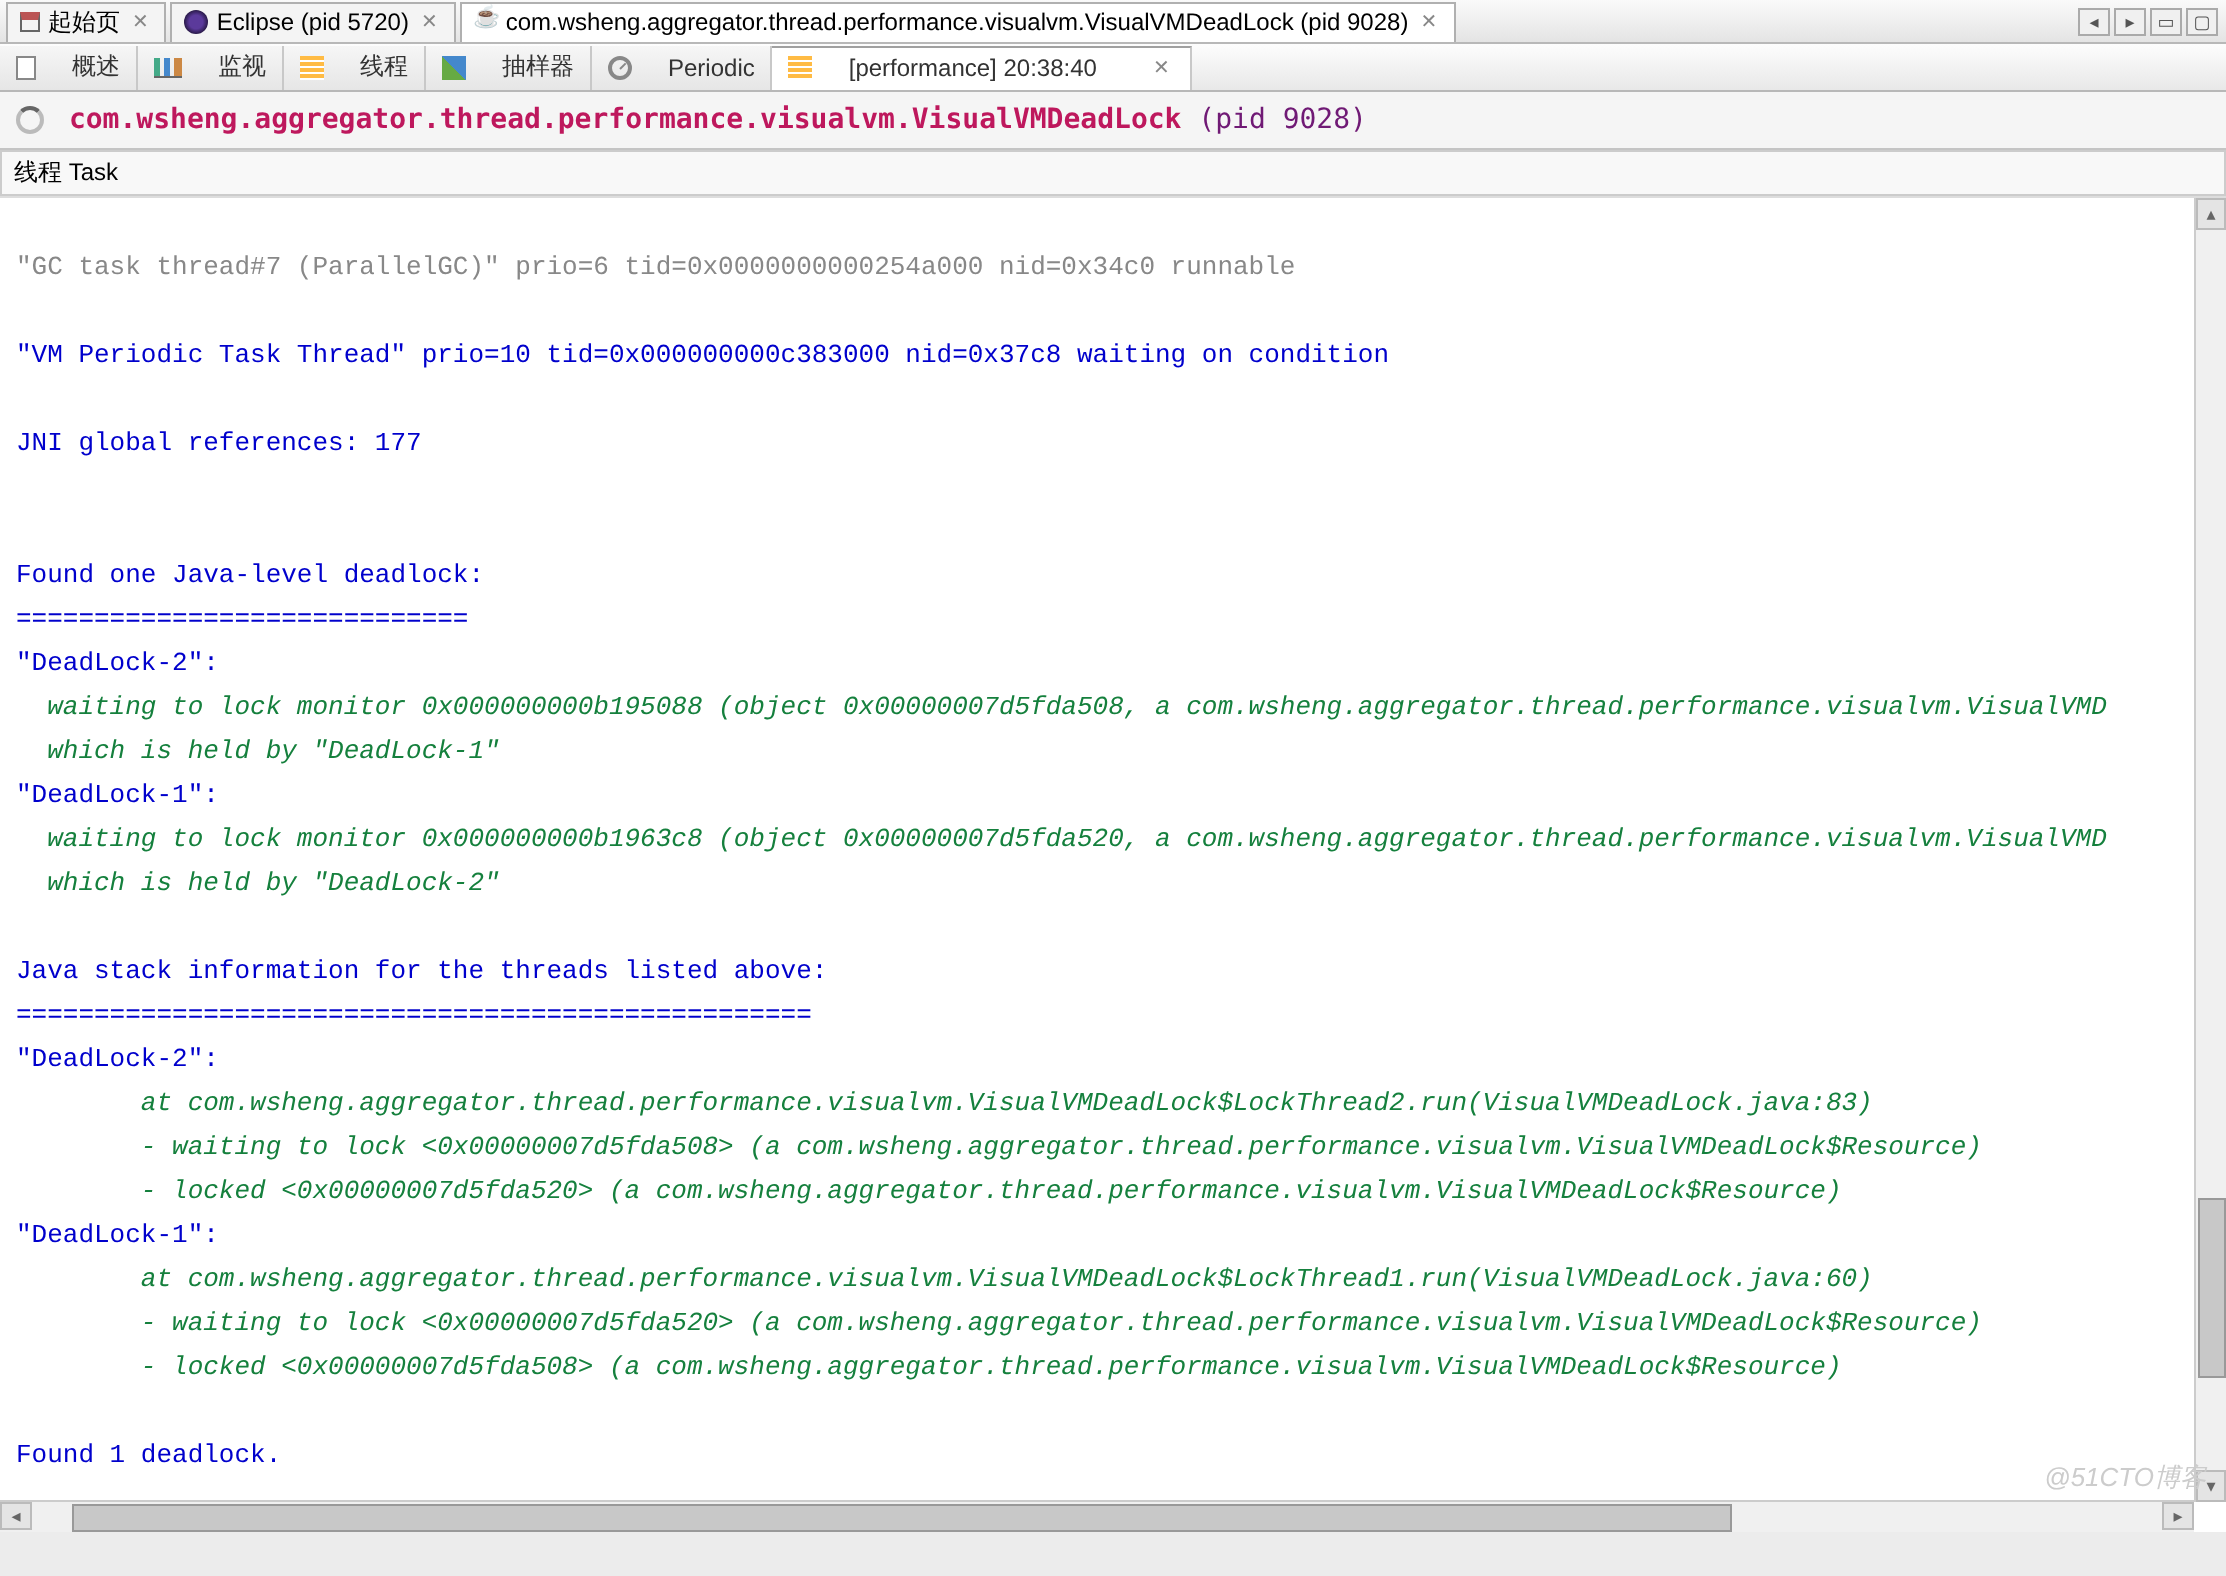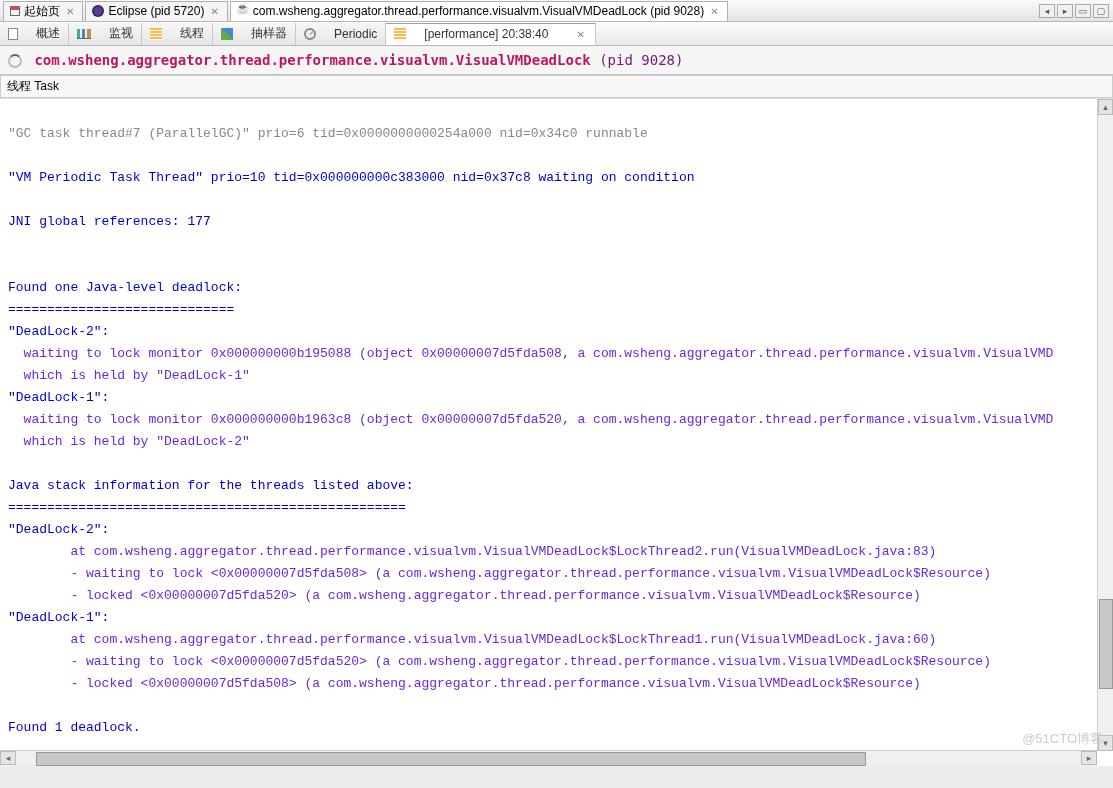--- a/index.html
+++ b/index.html
@@ -96,41 +96,41 @@
   font-size: 13px;
   line-height: 22px;
   padding: 2px 8px;
   white-space: pre;
   overflow: hidden;
   height: 650px;
   width: 1095px;
   position: relative;
 }
 .l-blue { color: #0000cc; }
-.l-red { color: #6d28d9; }
+.l-red { color: #15803d; font-style: italic; }
 .truncated-top {
   color: #888;
   font-size: 13px;
   line-height: 18px;
 }
 .vscroll {
   position:absolute; right:0; top:0; width:16px; height:652px;
   background:#f0f0f0; border-left:1px solid #ccc;
 }
 .vscroll-btn { height:16px;background:#e4e4e4;border:1px solid #bbb;display:flex;align-items:center;justify-content:center;font-size:9px;color:#666;}
 .vscroll-thumb { position:absolute; top:500px; width:14px; left:1px; height:90px;background:#c8c8c8;border:1px solid #999;}
 .hscroll {
   position:absolute; left:0; bottom:0; height:16px; width:1097px;
   background:#f0f0f0; border-top:1px solid #ccc;
 }
 .hscroll-btn { width:16px;height:14px;background:#e4e4e4;border:1px solid #bbb;display:flex;align-items:center;justify-content:center;font-size:9px;color:#666;position:absolute;}
 .hscroll-thumb { position:absolute; left:36px; top:1px; height:14px; width:830px;background:#c8c8c8;border:1px solid #999;}
 .watermark {
   position:absolute; right:10px; bottom:18px;
-  color:#ccc; font-size:13px;
+  color:#ccc; font-size:13px;font-style:italic;
 }
 .spin-icon {
   width:14px;height:14px;display:inline-block;border:2px solid #bbb;border-top-color:#666;border-radius:50%;vertical-align:middle;margin-right:4px;
 }
 .eclipse-icon{width:12px;height:12px;background:radial-gradient(circle,#5b3a9b 40%,#2a1a4a 70%);border-radius:50%;display:inline-block;}
 .java-icon{width:12px;height:12px;display:inline-block;position:relative;}
 .java-icon::before{content:"☕";font-size:11px;color:#d94;position:absolute;top:-3px;}
 .chart-icon{width:14px;height:10px;display:inline-block;background:linear-gradient(to right,#4a8 3px,transparent 3px,transparent 5px,#48c 5px,#48c 8px,transparent 8px,transparent 10px,#c84 10px);border-bottom:1px solid #666;}
 .thread-icon{width:12px;height:12px;display:inline-block;background:repeating-linear-gradient(#fb4 0,#fb4 2px,#fff 2px,#fff 3px);}
 .doc-icon{width:10px;height:12px;display:inline-block;background:#fff;border:1px solid #888;}

